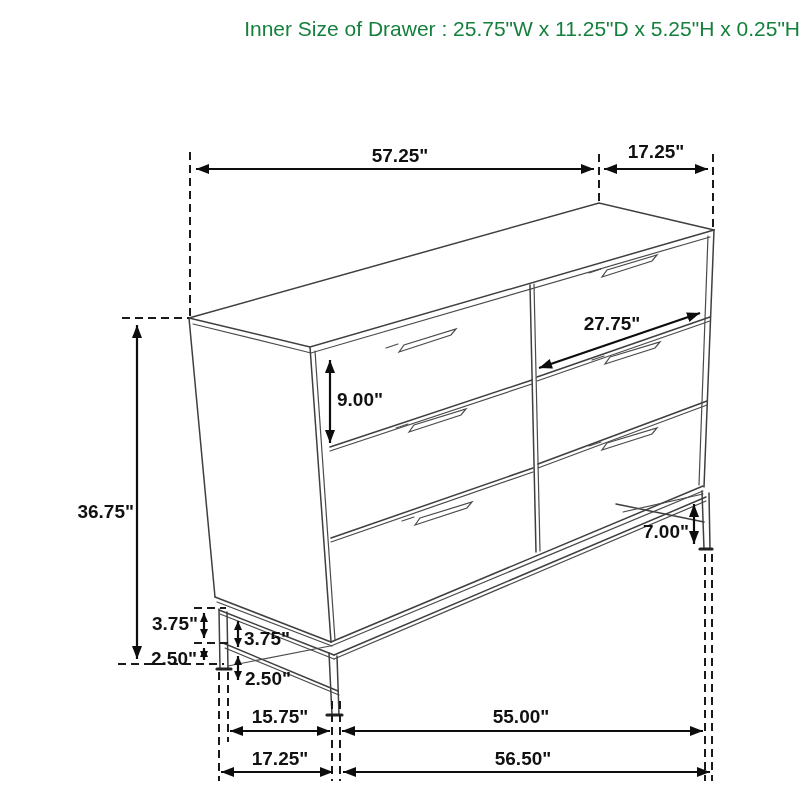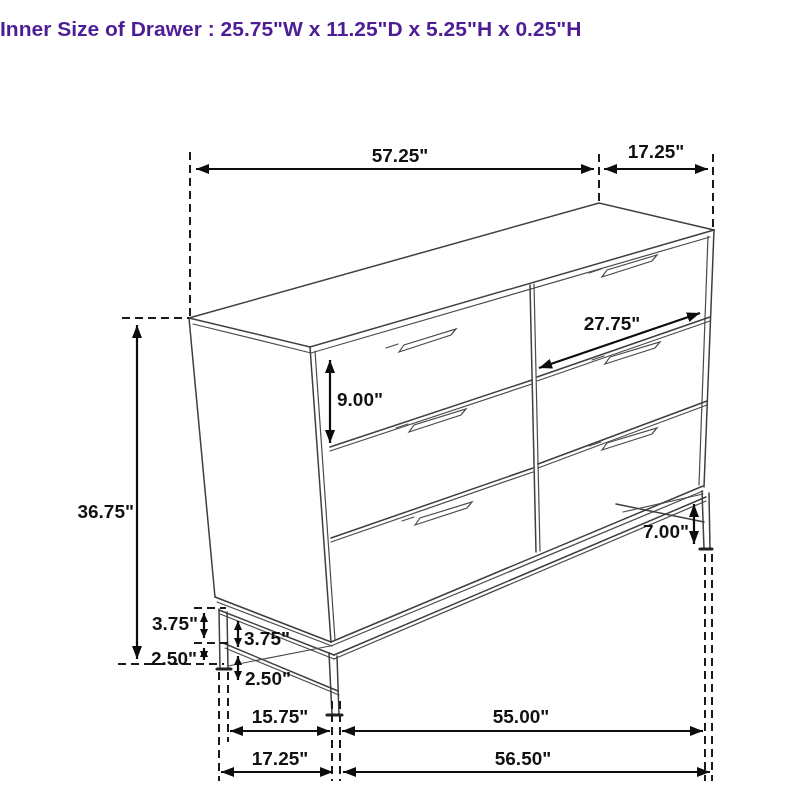--- a/index.html
+++ b/index.html
@@ -1,19 +1,19 @@
 <!DOCTYPE html>
 <html><head>
 <meta charset="utf-8">
 <style>
   html,body{margin:0;padding:0;background:#ffffff;}
   .stage{position:relative;width:800px;height:800px;background:#ffffff;overflow:hidden;
          font-family:"Liberation Sans","DejaVu Sans",sans-serif;}
-  .title{position:absolute;top:17px;left:0;width:800px;text-align:left;
-         font-size:21px;font-weight:bold;color:#4c1d95;letter-spacing:0px;}
+  .title{position:absolute;top:17px;left:0;width:800px;text-align:right;
+         font-size:21px;font-weight:normal;color:#15803d;letter-spacing:0px;}
   svg{position:absolute;top:0;left:0;}
   .edge{stroke:#3f3f3f;stroke-width:1.5;fill:none;stroke-linecap:round;}
   .edge2{stroke:#4a4a4a;stroke-width:1.2;fill:none;stroke-linecap:round;}
   .foot{stroke:#222;stroke-width:3.2;stroke-linecap:round;}
   .dash{stroke:#1a1a1a;stroke-width:2;fill:none;stroke-dasharray:8 5;}
   .dim{stroke:#0d0d0d;stroke-width:2.2;fill:none;}
   .dimtxt{font-family:"Liberation Sans","DejaVu Sans",sans-serif;font-size:19px;
           font-weight:bold;fill:#111;}
 </style>
 </head>

